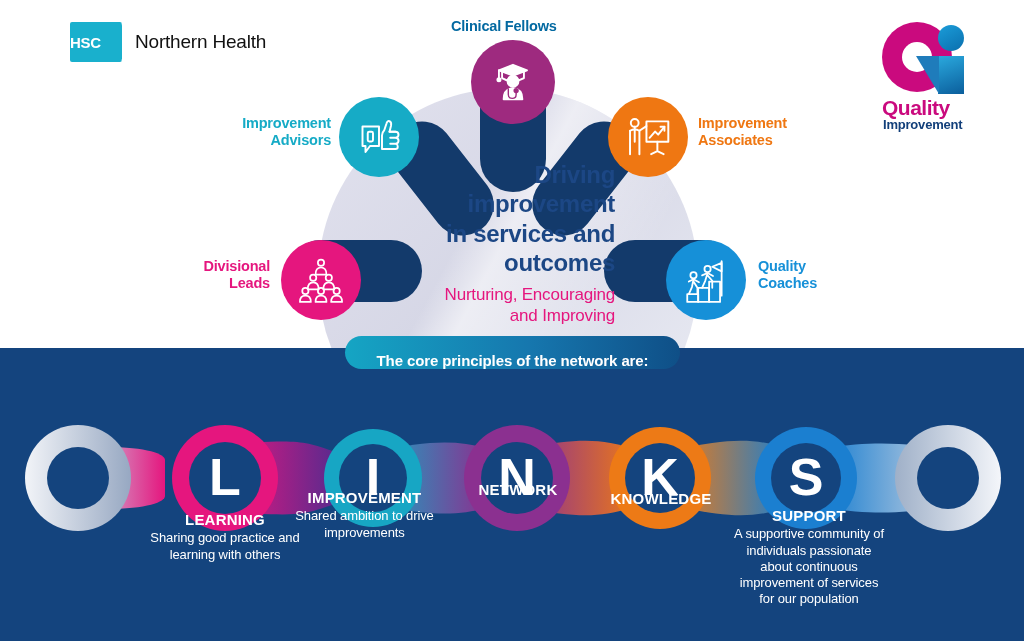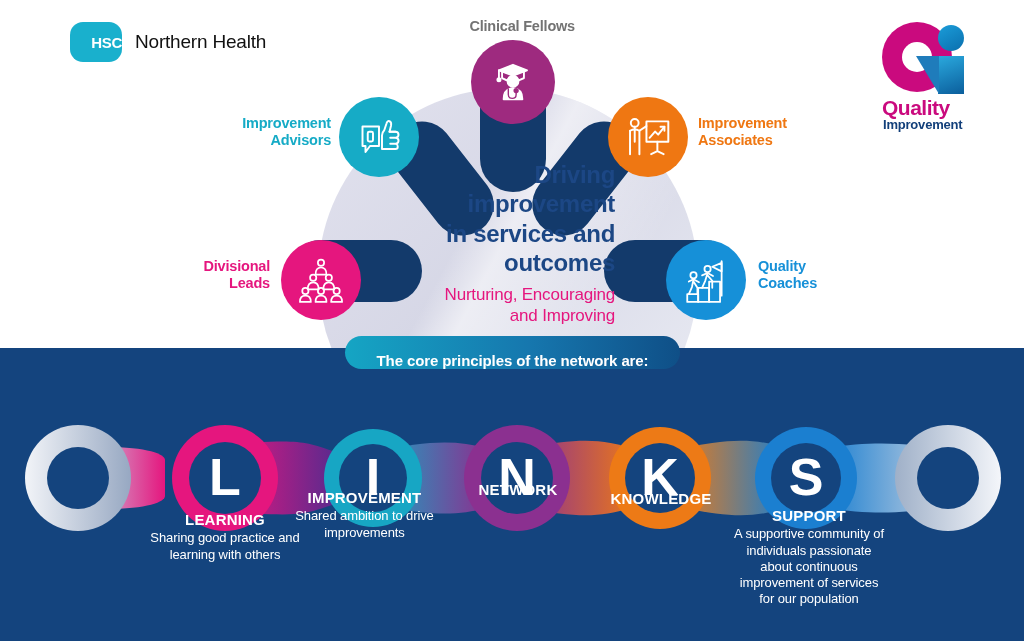--- a/index.html
+++ b/index.html
@@ -10,22 +10,22 @@
     position:relative;
     overflow:hidden;
   }
   #canvas { position:relative; width:1024px; height:641px; }
 
   
   .top-section { position:absolute; left:0; top:0; width:1024px; height:348px; background:#ffffff; overflow:hidden; }
 
   
   .hsc-logo { position:absolute; left:70px; top:22px; display:flex; align-items:center; }
-  .hsc-mark { width:52px; height:40px; background:#19b0cd; border-radius:13px; position:relative; overflow:hidden;
-              display:flex; align-items:center; justify-content:flex-end; }
+  .hsc-mark { width:52px; height:40px; background:#19b0cd; border-radius:2px; position:relative; overflow:hidden;
+              display:flex; align-items:center; justify-content:flex-start; }
   .hsc-mark .hsc-text { color:#fff; font-weight:bold; font-size:15px; letter-spacing:-0.3px; z-index:2; }
   .hsc-mark .swoosh { position:absolute; right:-12px; top:-8px; width:34px; height:56px;
                       border-right:3px solid #fff; border-radius:0 50% 50% 0 / 0 50% 50% 0; opacity:.85; }
   .hsc-mark .swoosh2 { position:absolute; right:-4px; top:-6px; width:22px; height:52px;
                       border-right:2px solid #fff; border-radius:0 50% 50% 0 / 0 50% 50% 0; opacity:.6; }
   .hsc-name { margin-left:13px; color:#111; font-size:19px; line-height:1.18; font-weight:400; letter-spacing:-0.2px; }
 
   
   .qi-logo { position:absolute; left:872px; top:18px; width:120px; height:105px; }
   .qi-q { position:absolute; left:10px; top:4px; width:70px; height:70px; border-radius:50%;
@@ -131,21 +131,21 @@
             <path d="M18 19 L18 27 Q32 35 46 27 L46 19"></path>
             <path d="M14 17 L14 27"></path>
             <circle cx="14" cy="29" r="2" fill="#fff"></circle>
             <circle cx="32" cy="31" r="7" fill="#fff" stroke="#fff"></circle>
             <path d="M20 54 Q20 41 32 40 Q44 41 44 54 Z" fill="#fff" stroke="#fff"></path>
             <path d="M26 41 L26 48 Q26 53 31 53 Q36 53 36 48 L36 44" stroke="#9e2a7f" stroke-width="1.8" fill="none"></path>
             <circle cx="36" cy="43" r="2.2" fill="#9e2a7f" stroke="#9e2a7f"></circle>
           </g>
         </svg>
       </div>
-      <div class="node-label" style="left:451px; top:18px; width:124px; text-align:right; color:#737373;">
+      <div class="node-label" style="left:451px; top:18px; width:124px; text-align:left; color:#0369a1;">
         <div>Clinical Fellows</div>
       </div>
     </div>
 
     <div class="node">
       <div class="node-circle" style="left:339px; top:97px; width:80px; height:80px; background:#16abc6;">
         <svg width="48" height="48" viewBox="0 0 64 64">
           <g fill="none" stroke="#fff" stroke-width="2.6" stroke-linecap="round" stroke-linejoin="round">
             <path d="M10 18 L32 18 L32 44 L20 44 L14 52 L14 44 L10 44 Z"></path>
             <rect x="17" y="25" width="7" height="13" rx="2"></rect>

